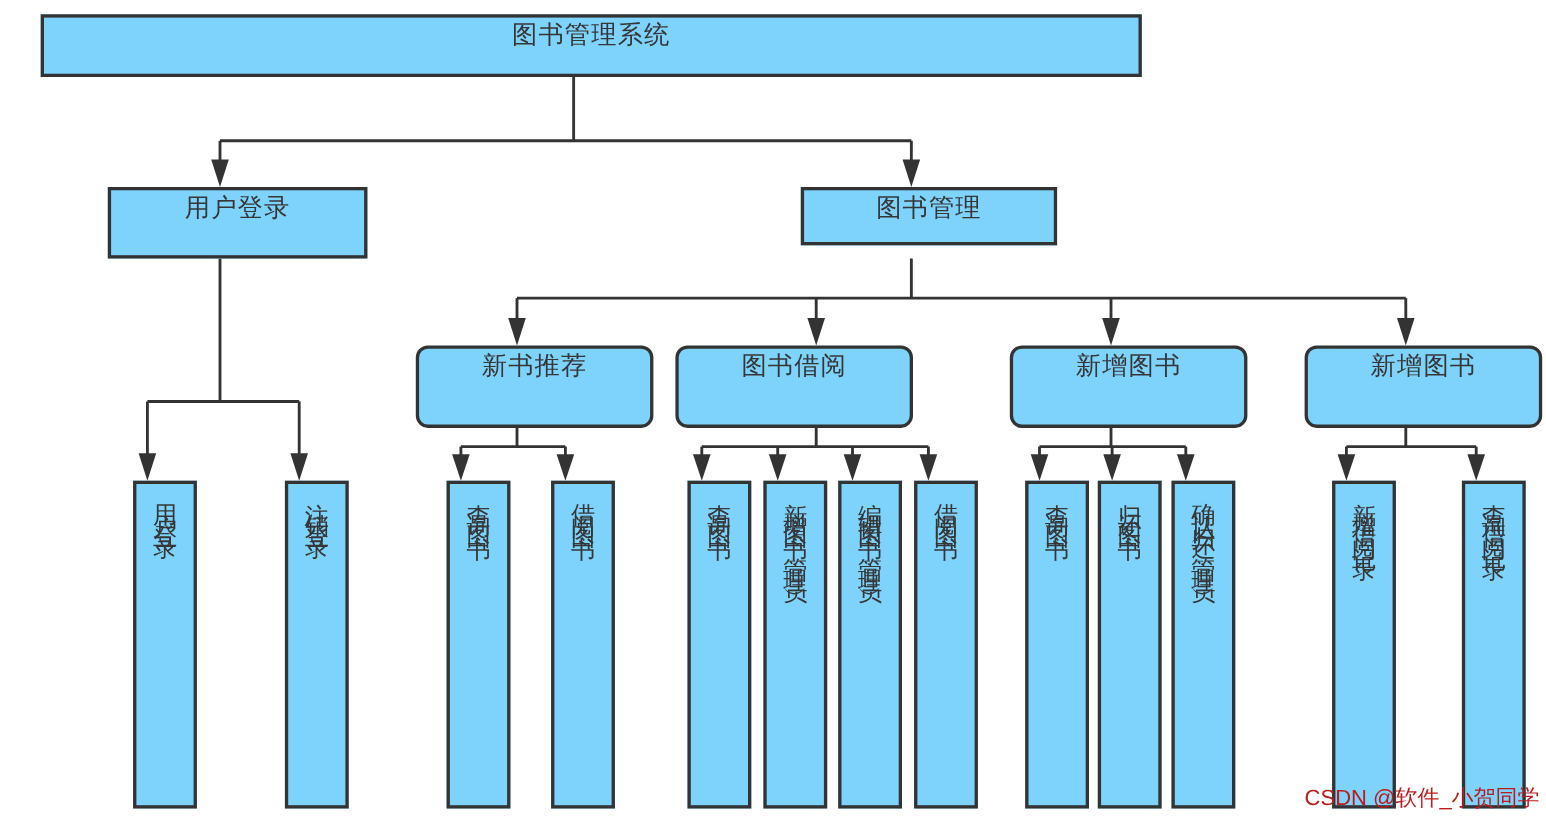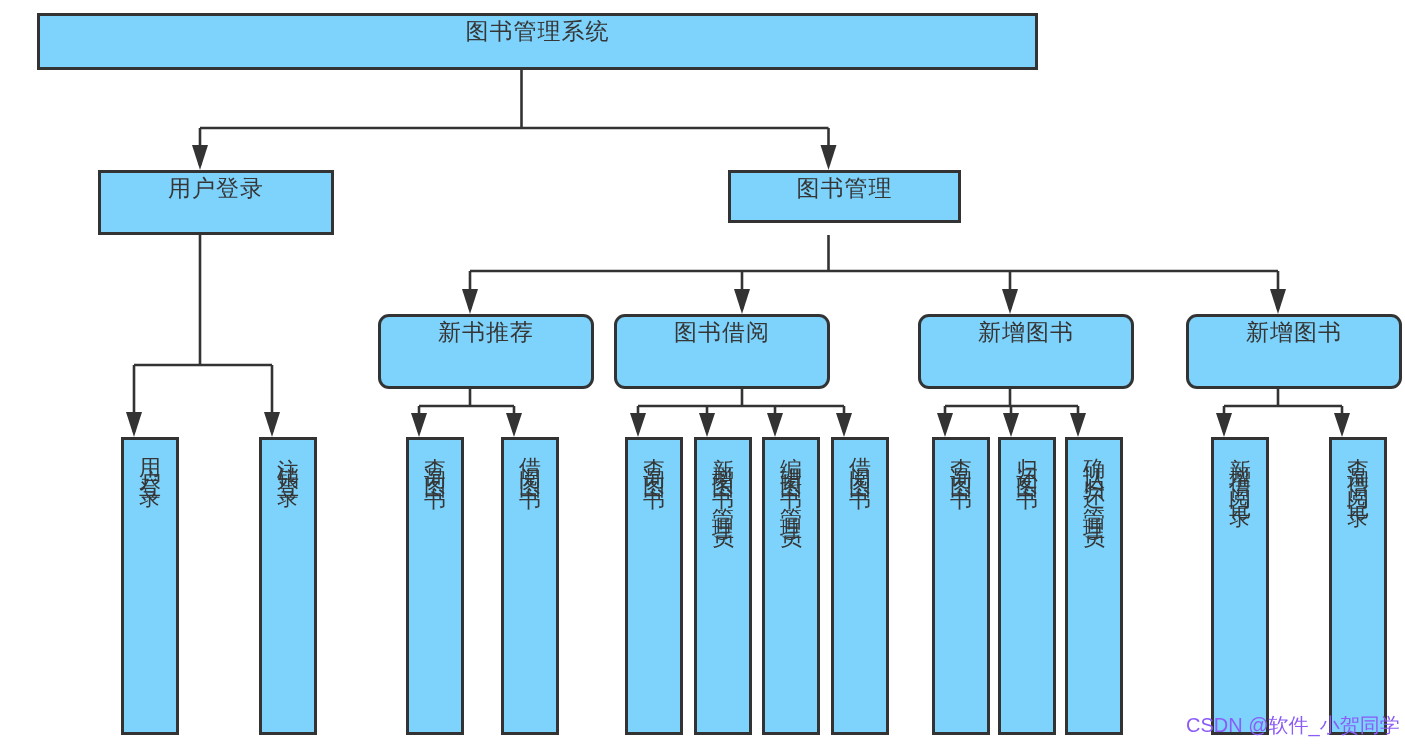--- a/index.html
+++ b/index.html
@@ -70,21 +70,21 @@
   .leaf-9  { left: 916px; }
   .leaf-10 { left: 982px; }
   .leaf-11 { left: 1049px; }
   .leaf-12 { left: 1195px; }
   .leaf-13 { left: 1313px; }
   .watermark {
     position: absolute;
     left: 1186px;
     top: 712px;
     font-size: 20px;
-    color: #8b5cf6;
+    color: #b91c1c;
     white-space: nowrap;
     z-index: 10;
   }
   svg line, svg path.stem {
     stroke: #333333;
     stroke-width: 2.6;
     fill: none;
   }
   svg path.arrow {
     fill: #333333;

